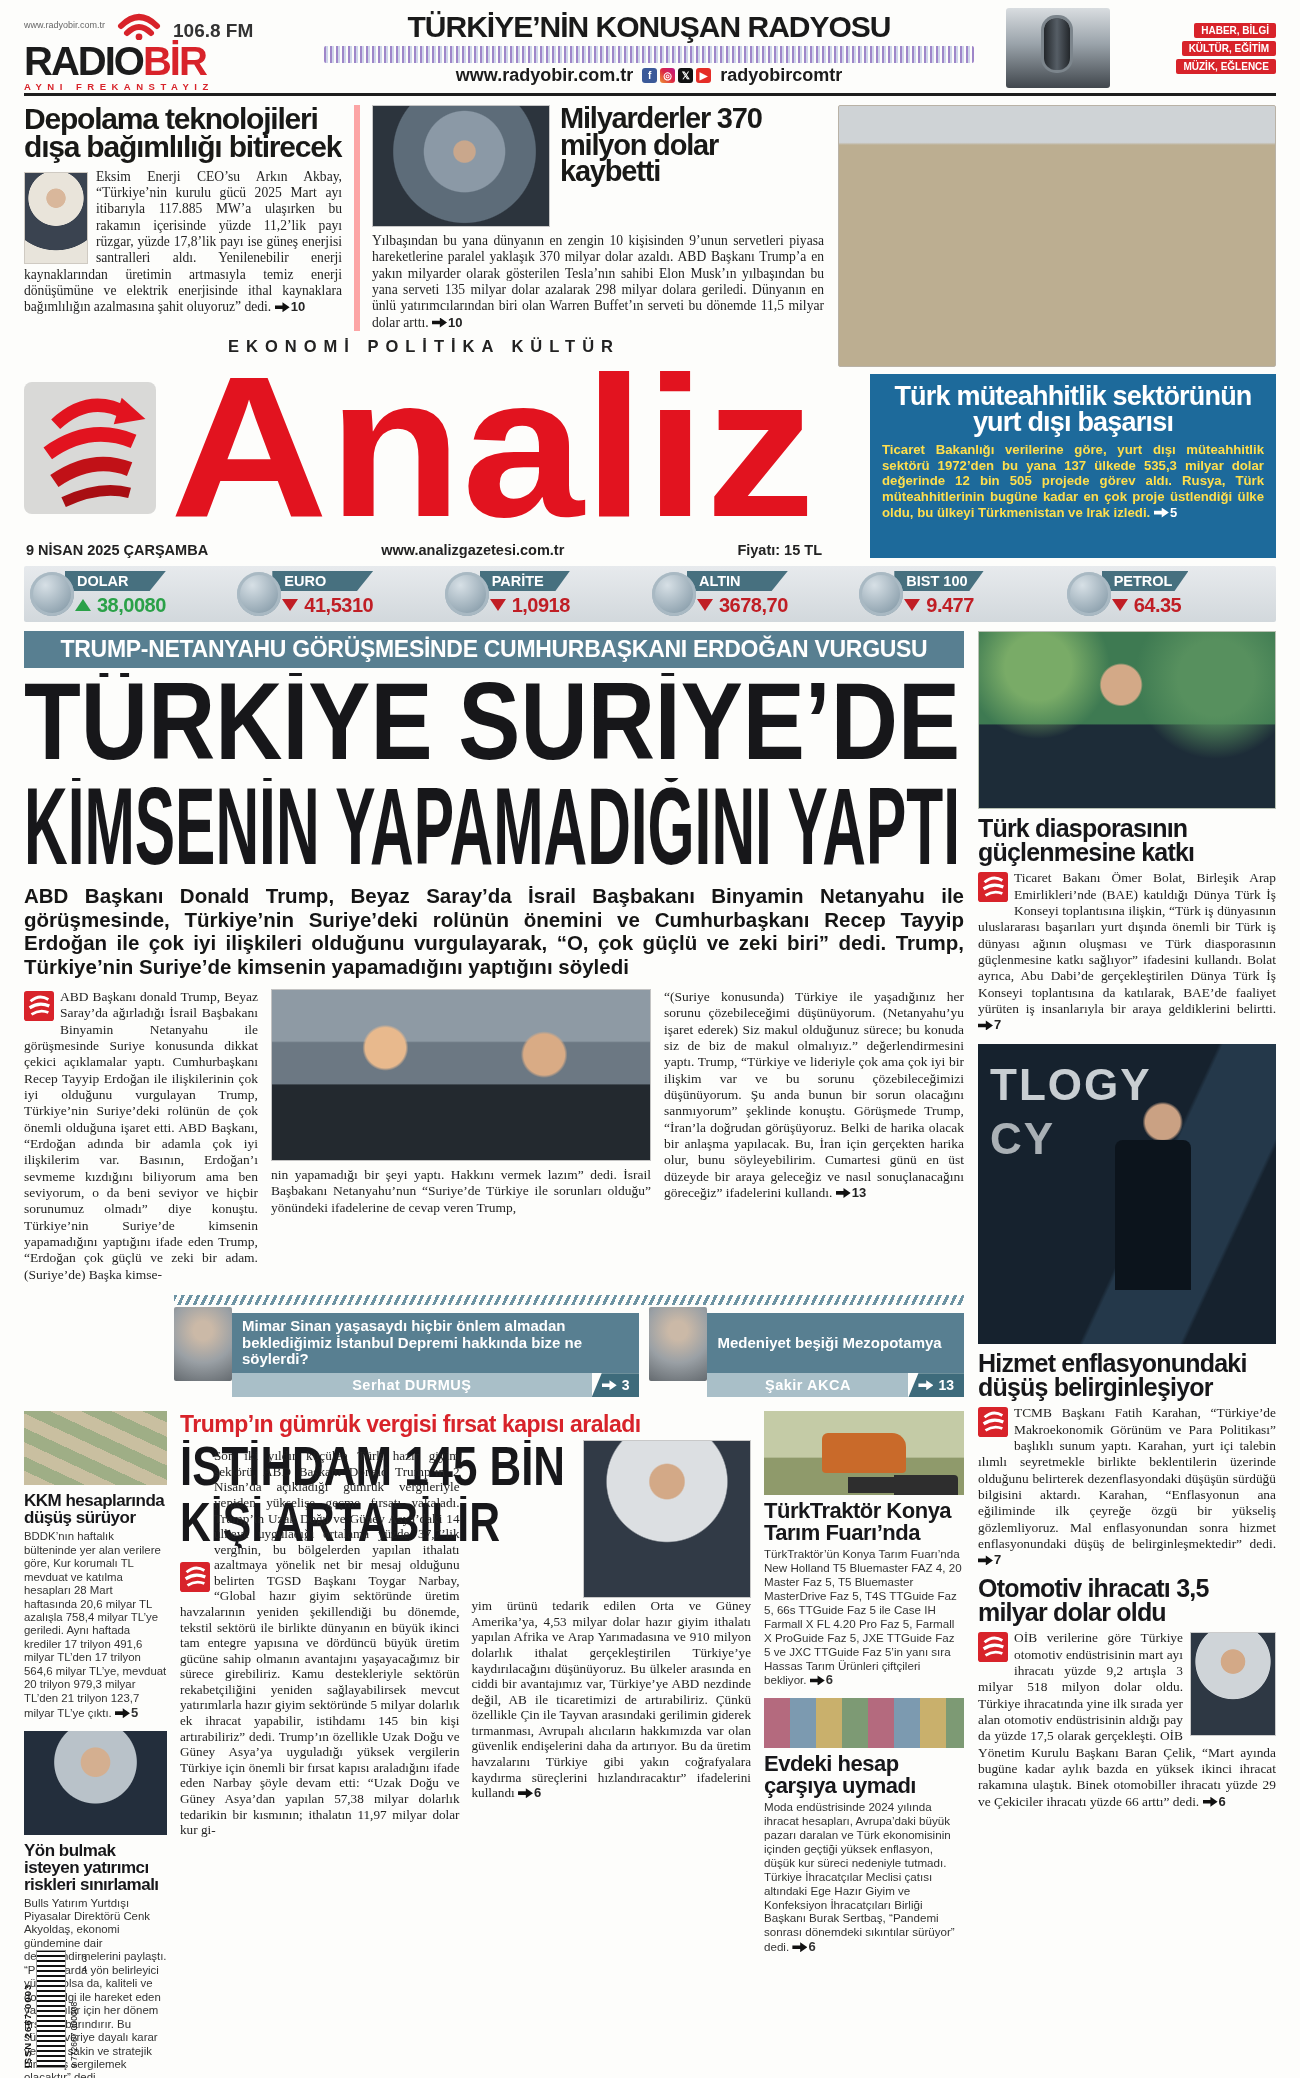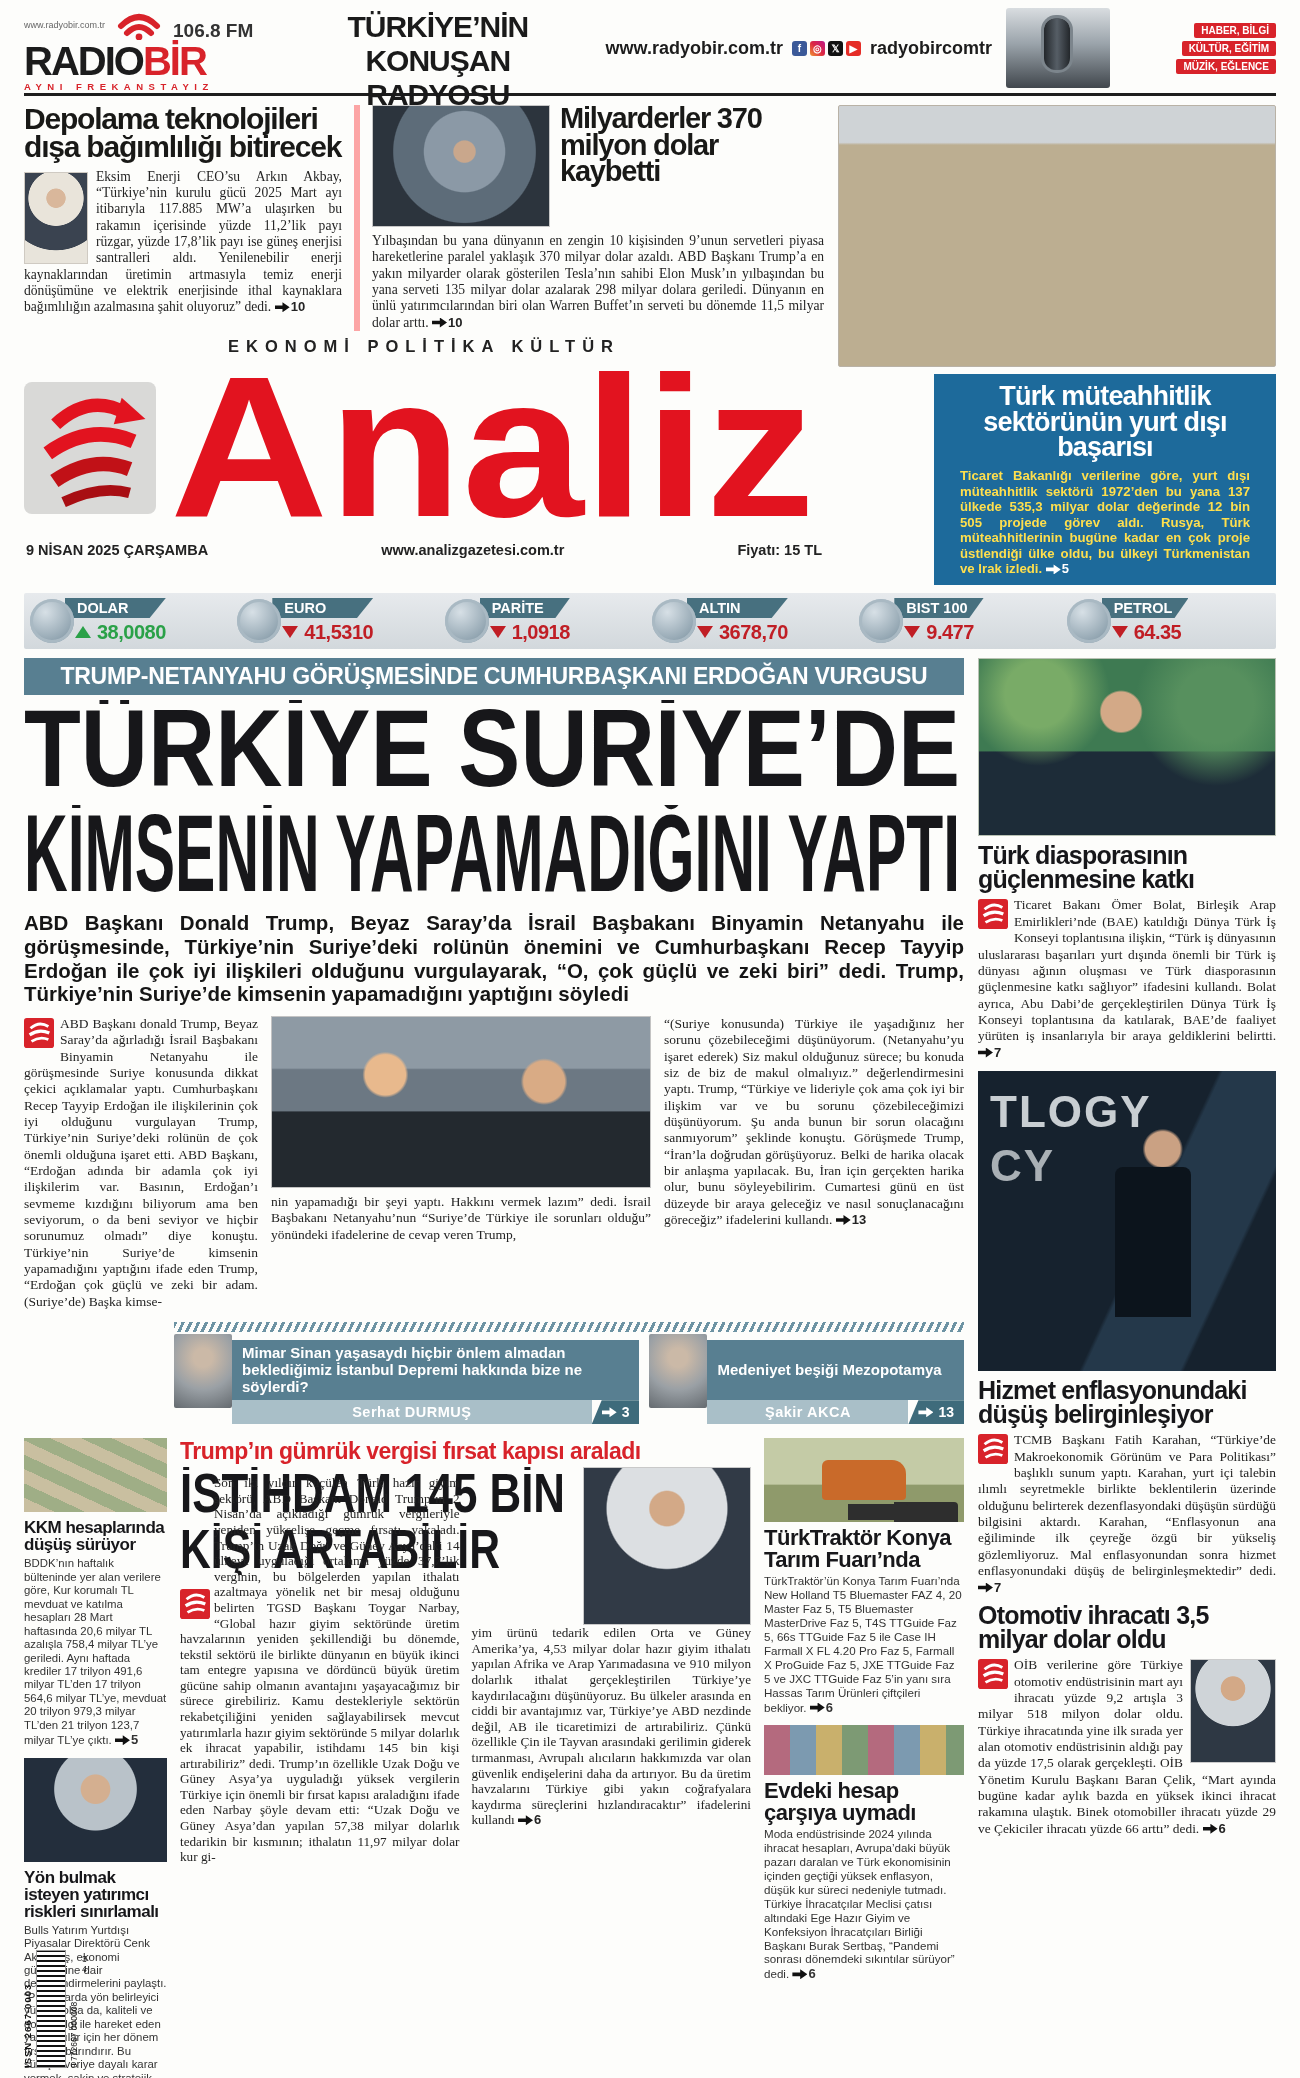--- a/index.html
+++ b/index.html
@@ -9,21 +9,21 @@
 
   
   .banner{display:flex;gap:14px;height:88px;border-bottom:3px solid #1d1d1d;padding-bottom:5px;align-items:stretch}
   .rb-left{width:268px;display:flex;flex-direction:column;justify-content:center}
   .rb-row{display:flex;align-items:flex-end;gap:8px}
   .rb-site{font-size:9px;color:#666;align-self:flex-end;margin-bottom:14px}
   .rb-freq{font-size:19px;font-weight:bold;color:#333;margin-bottom:2px}
   .rb-word{font-size:40px;font-weight:bold;letter-spacing:-2px;line-height:.85}
   .rb-word .red{color:#d8232a}
   .rb-tag{color:#d8232a;font-size:9.5px;letter-spacing:5.5px;font-weight:bold;margin-top:3px}
-  .rb-center{flex:1;display:flex;flex-direction:row;justify-content:flex-start;text-align:center;padding:2px 0}
+  .rb-center{flex:1;display:flex;flex-direction:column;justify-content:flex-start;text-align:center;padding:2px 0}
   .rb-slogan{font-size:30px;font-weight:bold;letter-spacing:-1px;color:#1a1a1a}
   .rb-wave{height:20px;margin:2px 18px;border-radius:2px;
     background:repeating-linear-gradient(90deg,#9f86c9 0 2px,rgba(120,140,200,.35) 2px 4px,rgba(0,0,0,0) 4px 6px)}
   .rb-urlrow{display:flex;justify-content:center;align-items:center;gap:9px;font-weight:bold;font-size:18px}
   .sicons{display:flex;gap:3px}
   .sic{width:15px;height:15px;border-radius:3px;color:#fff;font-size:10px;line-height:15px;text-align:center;font-weight:bold}
   .sic.fb{background:#3b5998}.sic.ig{background:linear-gradient(45deg,#f09433,#dc2743,#bc1888)}
   .sic.x{background:#111}.sic.yt{background:#e52d27}
   .rb-mic{width:104px;border-radius:3px;position:relative;overflow:hidden;
     background:linear-gradient(180deg,#d9dde0,#9aa3aa 45%,#41474d)}
@@ -45,21 +45,21 @@
   .artB{flex:1;border-left:6px solid #fca5a5;padding-left:12px}
   .artB-top{display:flex;gap:10px;margin-bottom:6px}
   .ph-musk{width:178px;height:122px;flex:none;border:1px solid #c7c7c7;
     background:radial-gradient(circle at 52% 38%,#c9a78c 9%,#8b99a6 10% 34%,#5d6c79 35% 60%,#2c343d 61%)}
   .artB h2{font-size:29px;line-height:.92;letter-spacing:-1.2px;color:#191917}
   .ph-construction{height:262px;border-radius:2px;border:1px solid #b9b2a6;
     background:linear-gradient(180deg,#cfd3d6 0 14%,#bcae91 15%),
       repeating-linear-gradient(78deg,rgba(45,45,52,.5) 0 3px,rgba(0,0,0,0) 3px 26px),
       repeating-linear-gradient(-14deg,rgba(45,45,52,.45) 0 3px,rgba(0,0,0,0) 3px 32px),
       linear-gradient(180deg,#c9cdd0 0 15%,#b3a588 16%)}
-  .bluebox{margin-left:auto;width:342px;flex:1;background:#1d6a9b;color:#fff;padding:10px 26px 8px;display:flex;flex-direction:column}
+  .bluebox{margin-left:auto;width:406px;flex:1;background:#1d6a9b;color:#fff;padding:10px 12px 8px;display:flex;flex-direction:column}
   .bluebox h3{font-size:27px;line-height:.95;letter-spacing:-0.8px;text-align:center;margin-bottom:7px}
   .bluebox .bb-body{color:#ffdf4d;font-weight:bold;font-size:13.2px;line-height:1.18;text-align:justify}
   .masthead{margin-top:6px}
   .m-kicker{text-align:center;font-weight:bold;font-size:16.5px;letter-spacing:7px;color:#222;margin-bottom:2px}
   .m-row{display:flex;align-items:center;gap:14px}
   .m-globe{width:132px;height:132px;flex:none}
   svg.m-logo text{font-family:"Liberation Sans",sans-serif;font-weight:bold;fill:#e2131f}
   .m-date{display:flex;justify-content:space-between;align-items:center;font-size:14.5px;font-weight:bold;color:#222;margin-top:4px;padding:0 2px}
   .m-date .mid{font-weight:bold}
 

